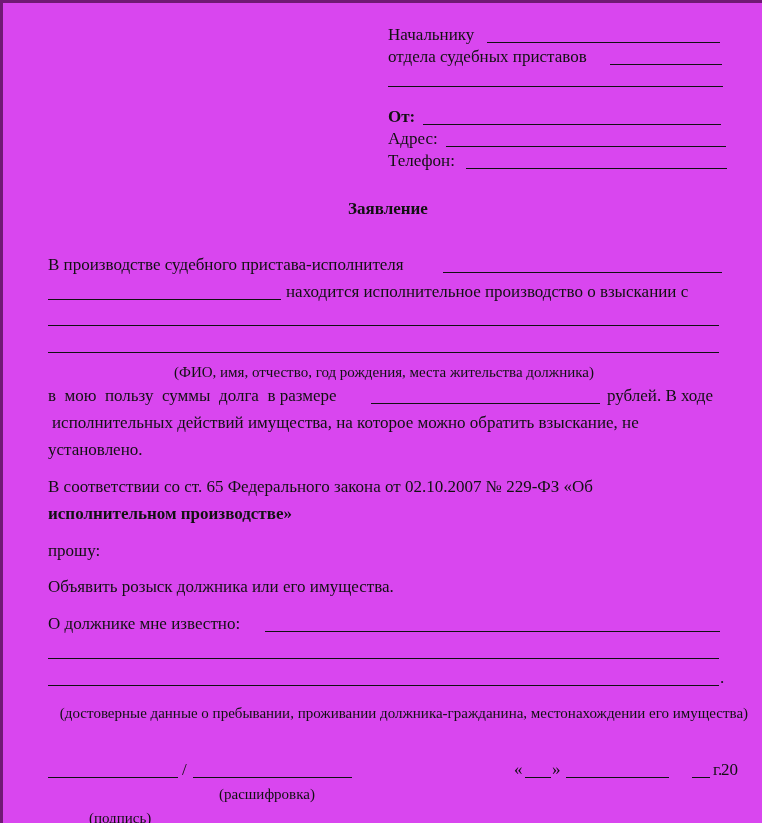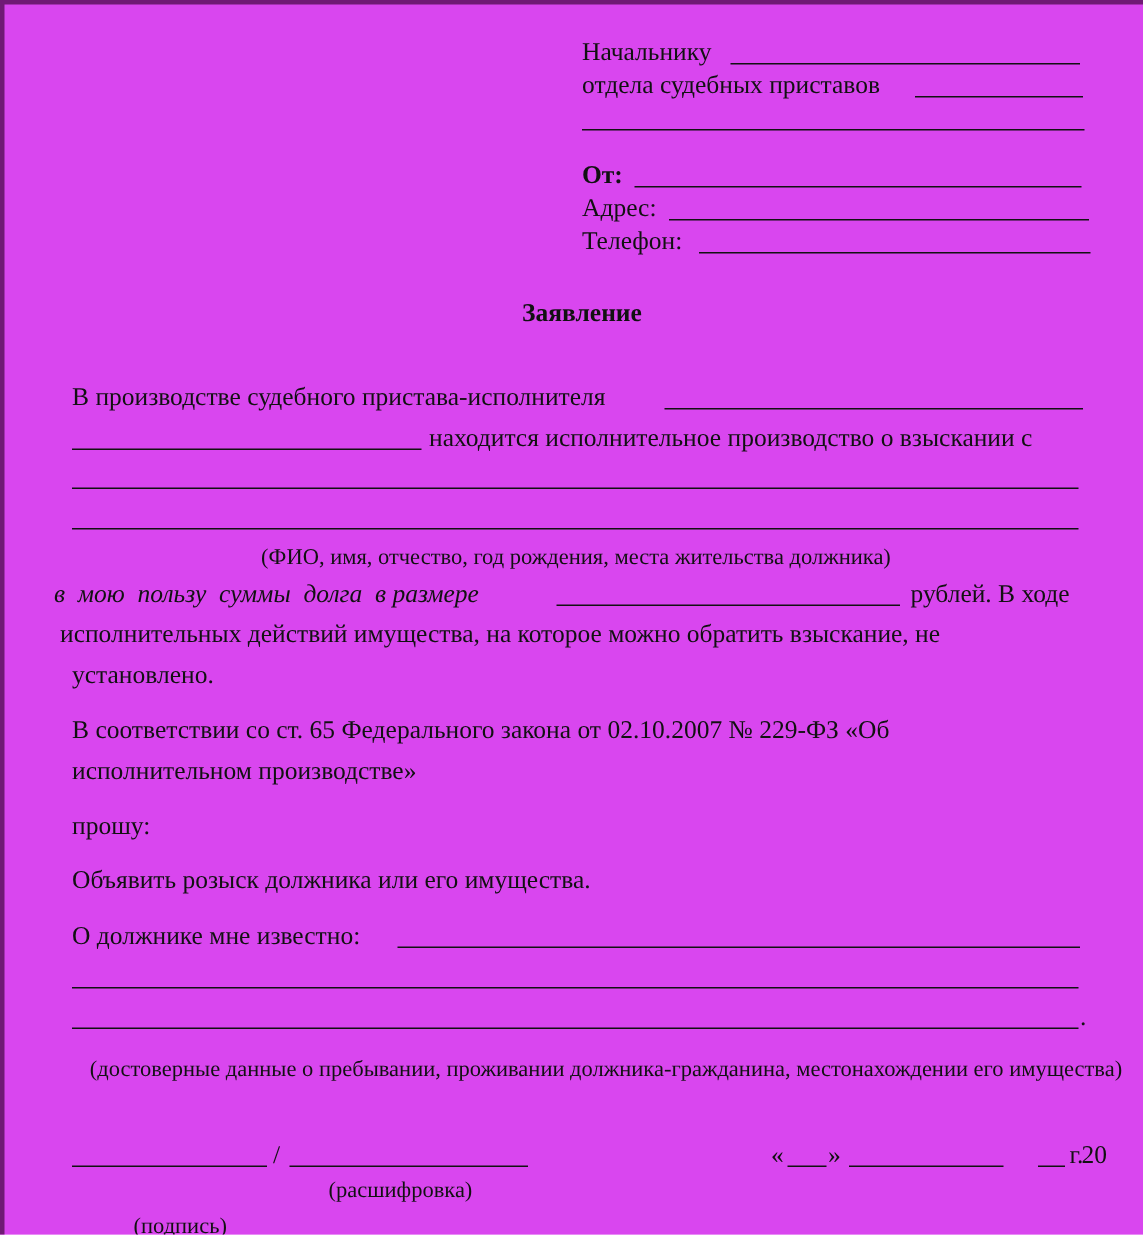--- a/index.html
+++ b/index.html
@@ -41,28 +41,28 @@
   <div class="t" style="left:45px; top:252px;">В производстве судебного пристава-исполнителя</div>
   <div class="hline" style="left:440px; top:269px; width:279px;"></div>
 
   <div class="hline" style="left:45px; top:296px; width:233px;"></div>
   <div class="t" style="left:283px; top:279px;">находится исполнительное производство о взыскании с</div>
 
   <div class="hline" style="left:45px; top:322px; width:671px;"></div>
   <div class="hline" style="left:45px; top:349px; width:671px;"></div>
   <div class="t small" style="left:0; width:762px; text-align:center; top:359px;">(ФИО, имя, отчество, год рождения, места жительства должника)</div>
 
-  <div class="t" style="left:33px; top:383px;font-style:italic;">в  мою  пользу  суммы  долга  в размере</div>
+  <div class="t" style="left:45px; top:383px;">в  мою  пользу  суммы  долга  в размере</div>
   <div class="hline" style="left:368px; top:400px; width:229px;"></div>
   <div class="t" style="left:604px; top:383px;">рублей. В ходе</div>
-  <div class="t" style="left:37px; top:410px;">исполнительных действий имущества, на которое можно обратить взыскание, не</div>
+  <div class="t" style="left:49px; top:410px;">исполнительных действий имущества, на которое можно обратить взыскание, не</div>
   <div class="t" style="left:45px; top:437px;">установлено.</div>
 
   <div class="t" style="left:45px; top:474px;">В соответствии со ст. 65 Федерального закона от 02.10.2007 № 229-ФЗ «Об</div>
-  <div class="t" style="left:45px; top:501px;">исполнительном производстве»</div>
+  <div class="t" style="left:45px; top:501px;font-weight:bold;">исполнительном производстве»</div>
 
   <div class="t" style="left:45px; top:538px;">прошу:</div>
   <div class="t" style="left:45px; top:574px;">Объявить розыск должника или его имущества.</div>
 
   <div class="t" style="left:45px; top:611px;">О должнике мне известно:</div>
   <div class="hline" style="left:262px; top:628px; width:455px;"></div>
   <div class="hline" style="left:45px; top:655px; width:671px;"></div>
   <div class="hline" style="left:45px; top:682px; width:671px;"></div>
   <div class="t" style="left:717px; top:665px;">.</div>
   <div class="t small" style="left:0; width:762px; text-align:center; top:700px;padding-left:20px;">(достоверные данные о пребывании, проживании должника-гражданина, местонахождении его имущества)</div>

